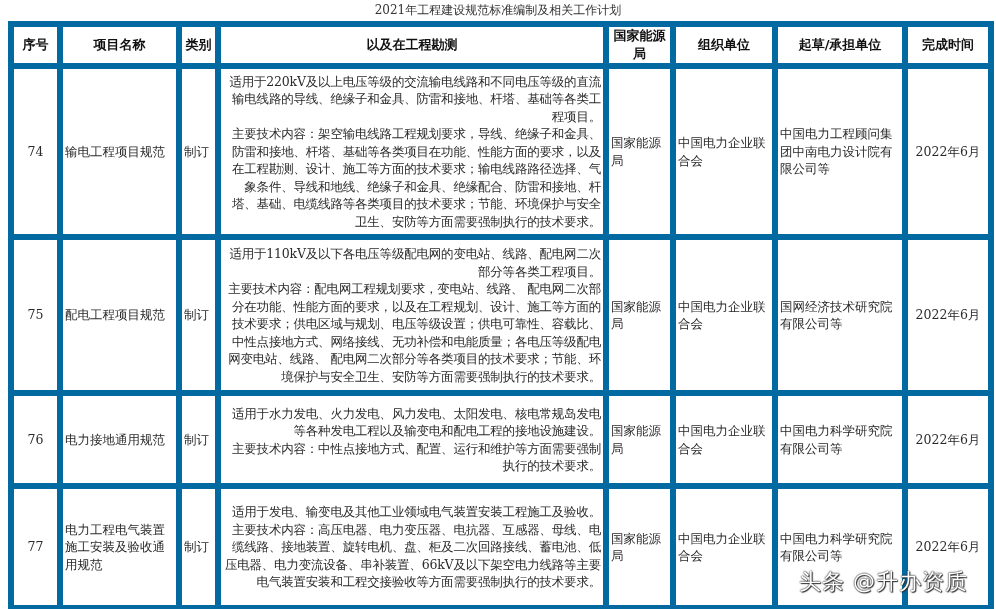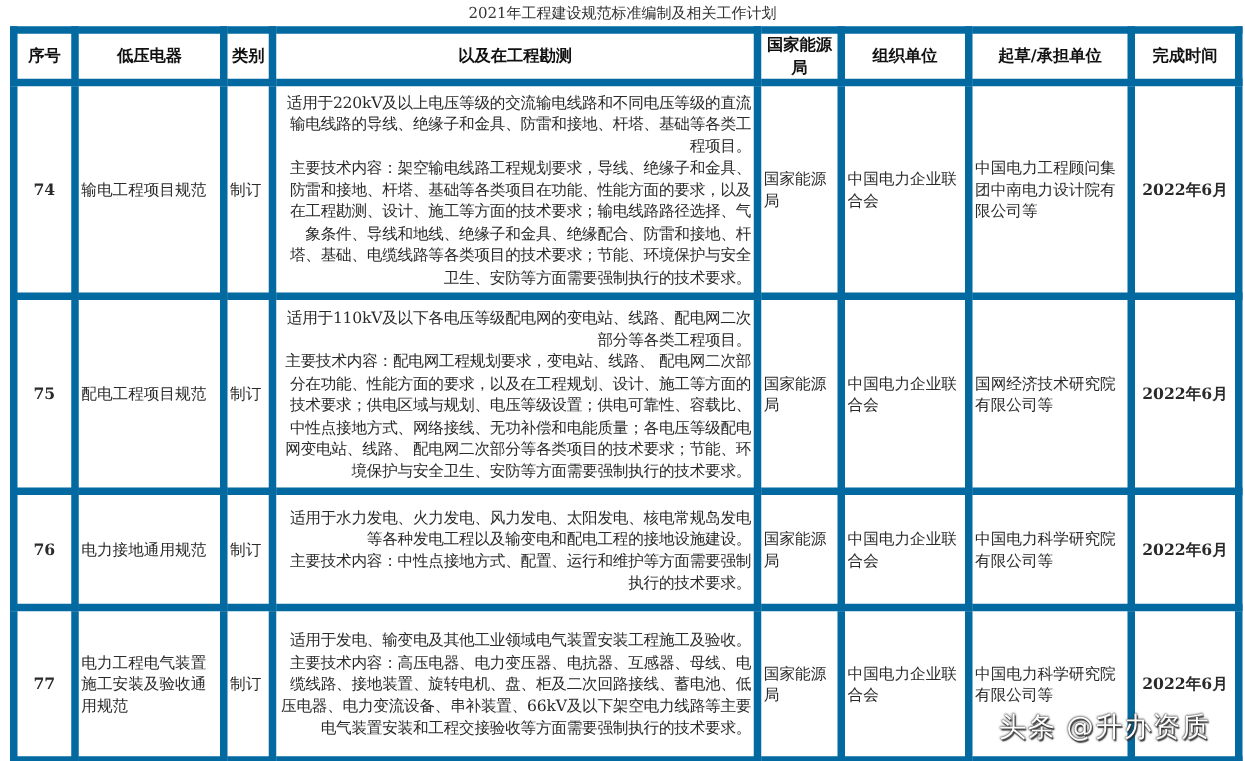--- a/index.html
+++ b/index.html
@@ -47,21 +47,21 @@
     font-weight: bold;
     font-size: 13px;
     text-align: center;
     color: #111111;
   }
   table.plan td {
     font-size: 12.5px;
     line-height: 17.5px;
     color: #2a2a2a;
   }
-  td.c-num, td.c-date { text-align: center; font-weight: bold; }
+  td.c-num, td.c-date { text-align: center; }
   td.c-name, td.c-type, td.c-dept, td.c-org, td.c-drafter { text-align: left; }
   td.c-scope {
     text-align: right;
     padding: 1px 2px;
     letter-spacing: -0.2px;
     word-break: break-all;
   }
   td.c-scope p { margin: 0; }
   .c-dept, .c-org, .c-drafter {
     font-family: "DejaVu Sans", "Liberation Sans", sans-serif;
@@ -90,21 +90,21 @@
     <col style="width:39px">
     <col style="width:388px">
     <col style="width:67px">
     <col style="width:102px">
     <col style="width:130px">
     <col style="width:86px">
   </colgroup>
   <thead>
     <tr>
       <th>序号</th>
-      <th>低压电器</th>
+      <th>项目名称</th>
       <th>类别</th>
       <th>以及在工程勘测</th>
       <th>国家能源局</th>
       <th>组织单位</th>
       <th>起草/承担单位</th>
       <th>完成时间</th>
     </tr>
   </thead>
   <tbody>
     <tr style="height:171px">

